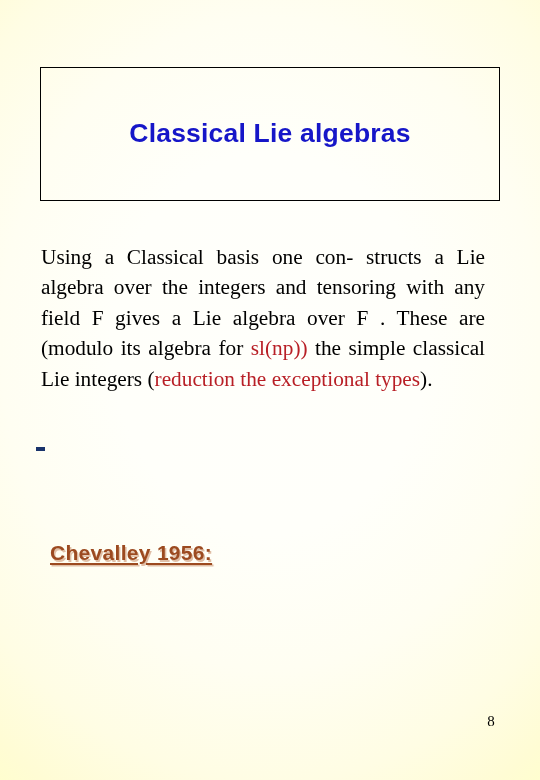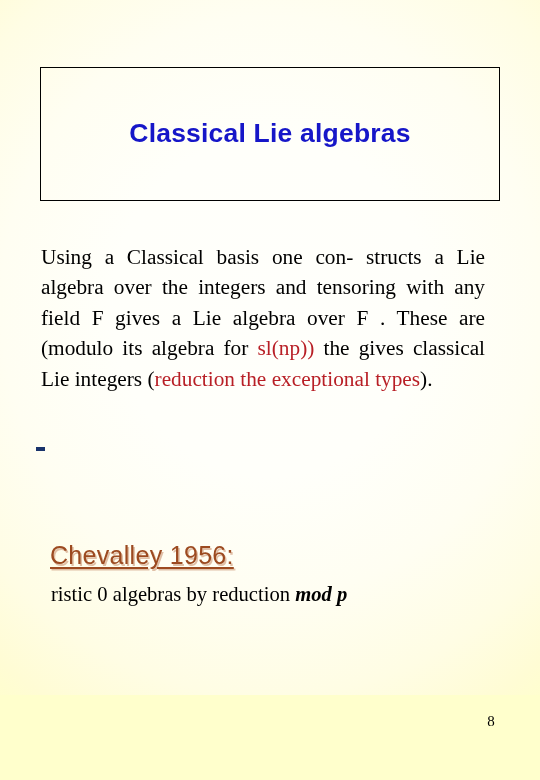--- a/index.html
+++ b/index.html
@@ -11,21 +11,21 @@
     height: 780px;
     overflow: hidden;
     background: #ffffcc;
     font-family: "Liberation Serif", serif;
   }
 
   
   .slide {
     position: relative;
     width: 540px;
-    height: 695px;
+    height: 780px;
     background:
       radial-gradient(ellipse 86% 72% at 50% 44%,
         #fffffb 0%,
         #fffffa 34%,
         #fffef2 58%,
         #fffde4 78%,
         #fffcd4 92%,
         #ffffcc 100%);
   }
 
@@ -93,22 +93,22 @@
     height: 4px;
     background: #19336b;
   }
 
   
   .sub-heading {
     position: absolute;
     left: 50px;
     top: 541px;
     font-family: "Liberation Sans", sans-serif;
-    font-weight: normal;
-    font-size: 25px;
+    font-weight: bold;
+    font-size: 21px;
     color: #9c4a20;
     text-decoration: underline;
     text-underline-offset: 3px;
     text-decoration-thickness: 2px;
     white-space: nowrap;
     text-shadow: 1.5px 1.5px 0 rgba(214,170,140,0.75);
     letter-spacing: 0.3px;
   }
 
   
@@ -143,28 +143,27 @@
 
   <div class="title-box">
     <div class="title-text">Classical Lie algebras</div>
   </div>
 
   <div class="body-para">
     <span class="jline">Using a Classical basis one con-</span>
     <span class="jline">structs a Lie algebra over the integers</span>
     <span class="jline">and tensoring with any field F gives a</span>
     <span class="jline">Lie algebra over F . These are (modulo</span>
-    <span class="jline"><span>its algebra for </span><span class="red">sl(np))</span><span> the gives</span></span>
+    <span class="jline"><span>its algebra for </span><span class="red">sl(np))</span><span> the simple</span></span>
     <span class="jline"><span class="bold">classical</span><span> Lie integers (</span><span class="red">reduction the</span></span>
     <span class="jline-last"><span class="red">exceptional types</span><span>).</span></span>
   </div>
 
   <div class="dash-marker"></div>
 
   <div class="sub-heading">Chevalley 1956:</div>
 
   <div class="sub-para">
-    <span class="line"><span>ristic 0 algebras by reduction </span><span class="bi">mod p</span></span>
   </div>
 
   <div class="page-number">8</div>
 
 </div>
 
 </body></html>

